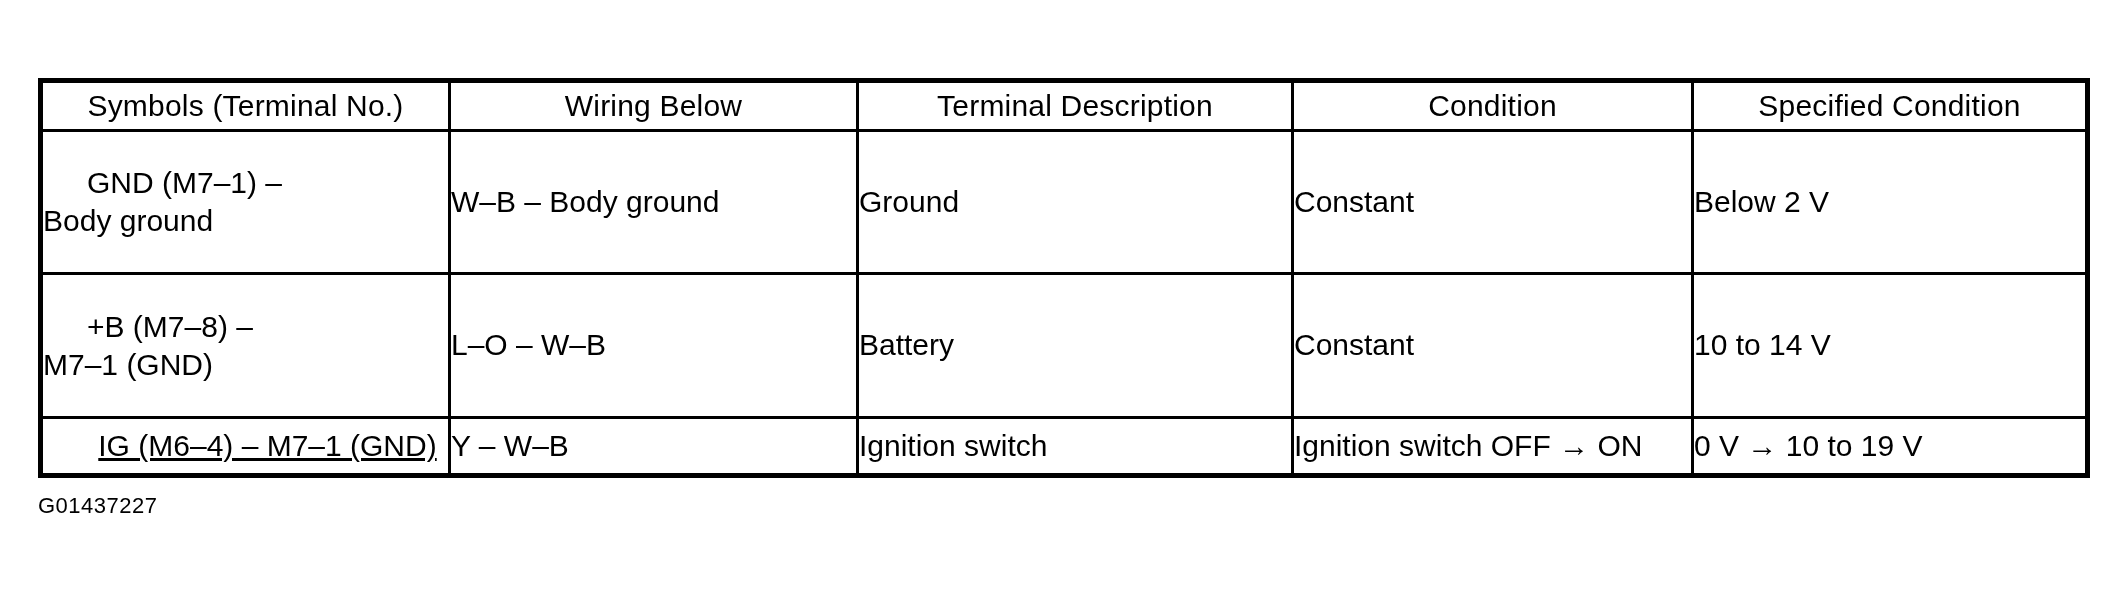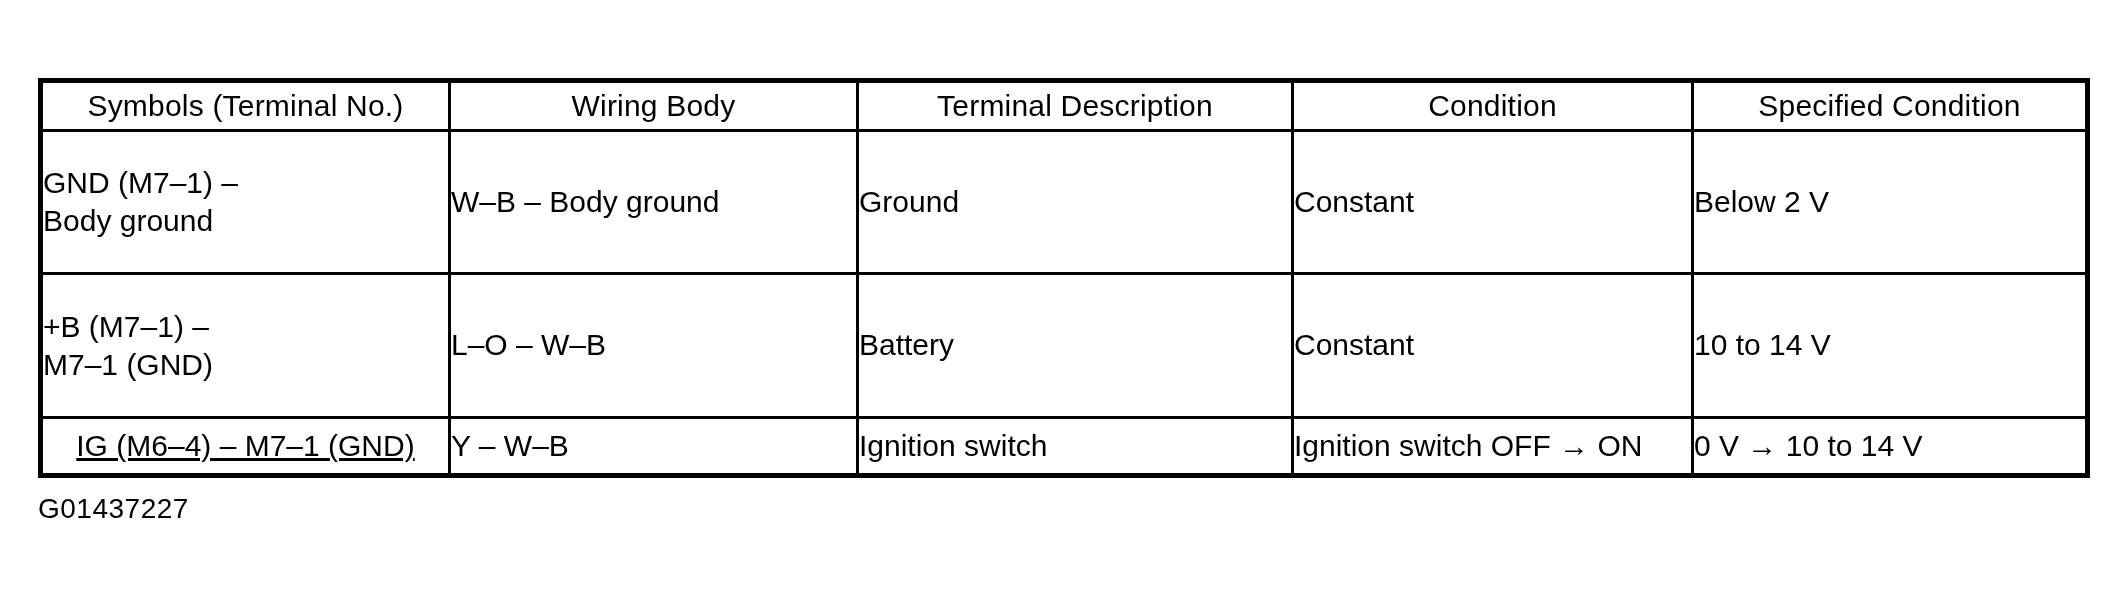--- a/index.html
+++ b/index.html
@@ -78,41 +78,42 @@
   
   .cell-symbols {
     padding: 0 14px;
     font-size: 30px;
     line-height: 1.26;
   }
   .cell-symbols .line-top {
     display: block;
     text-align: left;
     white-space: nowrap;
+    margin-left: 44px;
   }
   .cell-symbols .line-bottom {
     display: block;
     text-align: left;
     white-space: nowrap;
   }
   
   .cell-symbols.single {
     text-align: center;
   }
   .cell-symbols.single .line-top {
     text-align: center;
     text-decoration: underline;
   }
 
   
   #figure-caption {
     position: absolute;
     left: 38px;
     top: 495px;
-    font-size: 28px;
+    font-size: 22px;
     line-height: 1;
     letter-spacing: 0.5px;
     color: #000000;
     white-space: nowrap;
   }
 </style>
 </head>
 <body>
 
 <div id="page">
@@ -121,60 +122,60 @@
     <colgroup>
       <col class="c1">
         <col class="c2">
         <col class="c3">
         <col class="c4">
         <col class="c5">
     </colgroup>
     <thead>
       <tr class="hdr-row">
         <th class="hdr-cell">Symbols (Terminal No.)</th>
-        <th class="hdr-cell">Wiring Body</th>
+        <th class="hdr-cell">Wiring Below</th>
         <th class="hdr-cell">Terminal Description</th>
         <th class="hdr-cell">Condition</th>
         <th class="hdr-cell">Specified Condition</th>
       </tr>
     </thead>
     <tbody>
 
       <tr class="body-row">
         <td class="cell-symbols">
           <span class="line-top">GND (M7–1) –</span>
           <span class="line-bottom">Body ground</span>
         </td>
         <td class="cell-center">W–B – Body ground</td>
         <td class="cell-center">Ground</td>
         <td class="cell-center">Constant</td>
         <td class="cell-center">Below 2 V</td>
       </tr>
 
       <tr class="body-row">
         <td class="cell-symbols">
-          <span class="line-top">+B (M7–1) –</span>
+          <span class="line-top">+B (M7–8) –</span>
           <span class="line-bottom">M7–1 (GND)</span>
         </td>
         <td class="cell-center">L–O – W–B</td>
         <td class="cell-center">Battery</td>
         <td class="cell-center">Constant</td>
         <td class="cell-center">10 to 14 V</td>
       </tr>
 
 
       <tr class="body-row short">
         <td class="cell-symbols single">
           <span class="line-top">IG (M6–4) – M7–1 (GND)</span>
 
         </td>
         <td class="cell-center">Y – W–B</td>
         <td class="cell-center">Ignition switch</td>
         <td class="cell-center">Ignition switch OFF → ON</td>
-        <td class="cell-center">0 V → 10 to 14 V</td>
+        <td class="cell-center">0 V → 10 to 19 V</td>
       </tr>
 
     </tbody>
   </table>
 
   <div id="figure-caption">G01437227</div>
 
 </div>
 
 </body></html>

